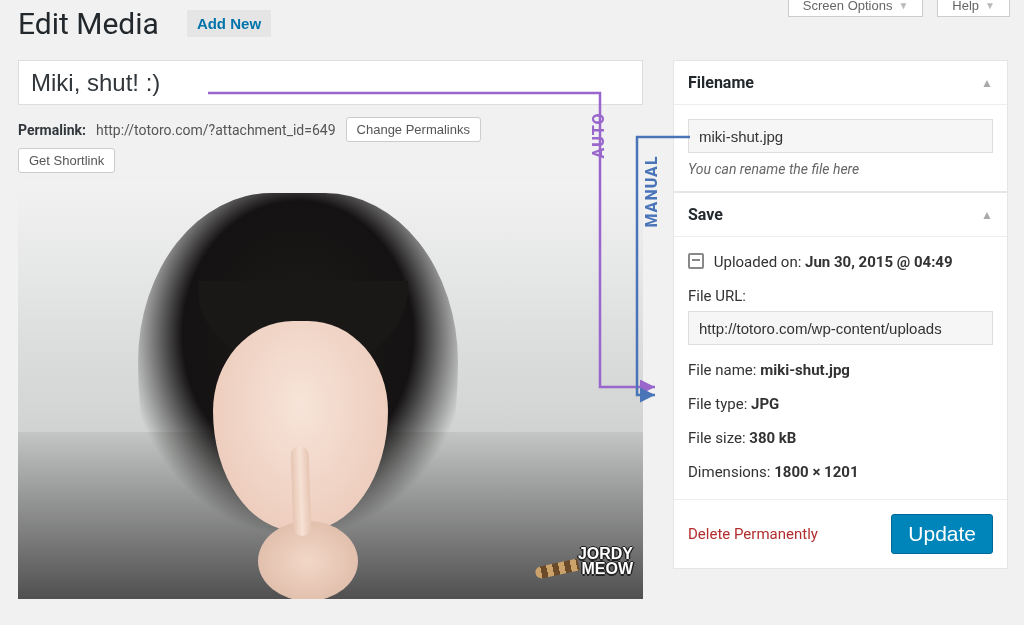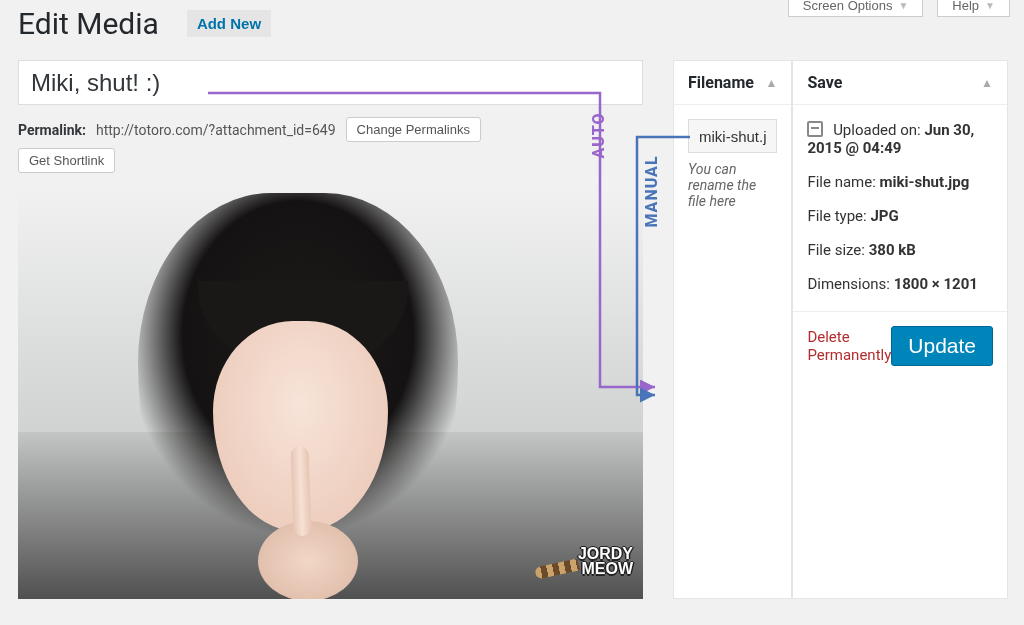--- a/index.html
+++ b/index.html
@@ -69,21 +69,21 @@
     display: flex;
     gap: 30px;
   }
   .col-left {
     width: 625px;
     position: relative;
   }
   .col-right {
     width: 336px;
     display: flex;
-    flex-direction: row;
+    flex-direction: column;
   }
 
   
   .title-input {
     width: 100%;
     height: 45px;
     font-size: 24px;
     padding: 4px 12px;
     border: 1px solid #ddd;
     background: #fff;
@@ -341,20 +341,24 @@
         <span>Save</span>
         <span class="tri">▲</span>
       </div>
       <div class="save-body">
         <div class="row">
           <span class="cal-icon"></span>
           <span>Uploaded on:</span>
           <span class="b">Jun 30, 2015 @ 04:49</span>
         </div>
         <div class="row">
+          <div>File URL:</div>
+          <input class="url-input" type="text" readonly="" value="http://totoro.com/wp-content/uploads" style="">
+        </div>
+        <div class="row">
           <span>File name:</span>
           <span class="b">miki-shut.jpg</span>
         </div>
         <div class="row">
           <span>File type:</span>
           <span class="b">JPG</span>
         </div>
         <div class="row">
           <span>File size:</span>
           <span class="b">380 kB</span>

